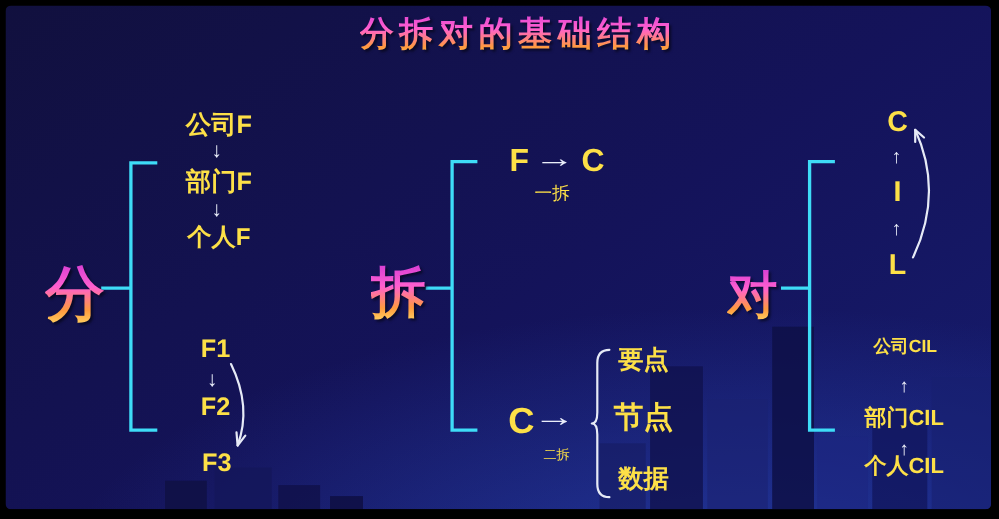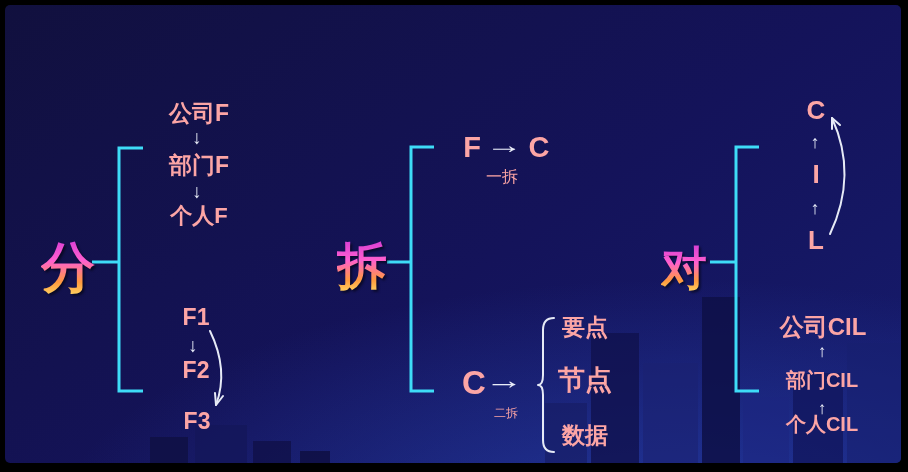--- a/index.html
+++ b/index.html
@@ -19,21 +19,21 @@
   .bld.w {
     background-image:
       repeating-linear-gradient(90deg, rgba(95,125,225,.13) 0 2px, transparent 2px 6px),
       repeating-linear-gradient(0deg, rgba(95,125,225,.13) 0 2px, transparent 2px 7px);
   }
   .connectors { position:absolute; left:0; top:0; z-index:2; }
   .bracket { fill:none; stroke:#3edcf7; stroke-width:3; stroke-linecap:butt; }
   .wline { fill:none; stroke:#e6eaf6; stroke-width:2; stroke-linecap:round; stroke-linejoin:round; }
   .n {
     position:absolute; transform:translate(-50%,-50%); z-index:3;
-    color:#fca5a5; font-weight:700; white-space:nowrap; line-height:1;
+    color:#fde047; font-weight:700; white-space:nowrap; line-height:1;
   }
   .arrow { color:#e9edf9; font-weight:400; }
   .arrow-b { color:#f2f4fc; font-weight:600; }
   .stretch { transform:translate(-50%,-50%) scaleX(1.55); }
   .grad {
     background:linear-gradient(180deg,#d93fd4 0%,#ff5fd0 38%,#ff9a3e 78%,#ffcd5e 100%);
     -webkit-background-clip:text; background-clip:text; color:transparent;
     filter:drop-shadow(2px 2px 1px rgba(0,0,0,.5));
   }
   .title {
@@ -66,20 +66,21 @@
     <path class="bracket" d="M143 148 H119 V391 H143 M92 262 H119"></path>
     <path class="bracket" d="M434 147 H411 V391 H434 M387 262 H411"></path>
     <path class="bracket" d="M759 147 H736 V391 H759 M710 262 H736"></path>
     <path class="wline" d="M554 318 Q543 318 543 330 L543 375 Q543 385 538 385 Q543 385 543 395 L543 440 Q543 452 554 452"></path>
     <path class="wline" d="M210 331 Q229 370 216 405"></path>
     <polyline class="wline" points="223,396 216,405 215,393"></polyline>
     <path class="wline" d="M830 234 Q858 175 832 118"></path>
     <polyline class="wline" points="832,129 832,118 840,125"></polyline>
   </svg>
 
+  <h1 class="title grad">分拆对的基础结构</h1>
 
   <div class="n grad bigchar" style="left:68px;top:267px;font-size:54px">分</div>
   <div class="n" style="left:199px;top:113px;font-size:23px">公司F</div>
   <div class="n arrow" style="left:197px;top:137px;font-size:19px">↓</div>
   <div class="n" style="left:199px;top:165px;font-size:23px">部门F</div>
   <div class="n arrow" style="left:197px;top:191px;font-size:19px">↓</div>
   <div class="n" style="left:199px;top:216px;font-size:22px">个人F</div>
   <div class="n" style="left:196px;top:317px;font-size:23px">F1</div>
   <div class="n arrow" style="left:193px;top:345px;font-size:19px">↓</div>
   <div class="n" style="left:196px;top:370px;font-size:23px">F2</div>
@@ -96,18 +97,18 @@
   <div class="n" style="left:585px;top:327px;font-size:23px;font-weight:600">要点</div>
   <div class="n" style="left:585px;top:380px;font-size:27px;font-weight:600">节点</div>
   <div class="n" style="left:585px;top:435px;font-size:23px;font-weight:600">数据</div>
 
   <div class="n grad bigchar" style="left:684px;top:268px;font-size:46px">对</div>
   <div class="n" style="left:816px;top:110px;font-size:26px">C</div>
   <div class="n arrow" style="left:815px;top:142px;font-size:18px">↑</div>
   <div class="n" style="left:816px;top:174px;font-size:26px">I</div>
   <div class="n arrow" style="left:815px;top:208px;font-size:18px">↑</div>
   <div class="n" style="left:816px;top:240px;font-size:26px">L</div>
-  <div class="n" style="left:823px;top:327px;font-size:24px">公司CIL</div>
+  <div class="n" style="left:823px;top:316px;font-size:16px">公司CIL</div>
   <div class="n arrow-b" style="left:822px;top:351px;font-size:17px">↑</div>
   <div class="n" style="left:822px;top:380px;font-size:20px">部门CIL</div>
   <div class="n arrow-b" style="left:822px;top:408px;font-size:17px">↑</div>
   <div class="n" style="left:822px;top:424px;font-size:20px">个人CIL</div>
 </div>
 
 </body></html>

